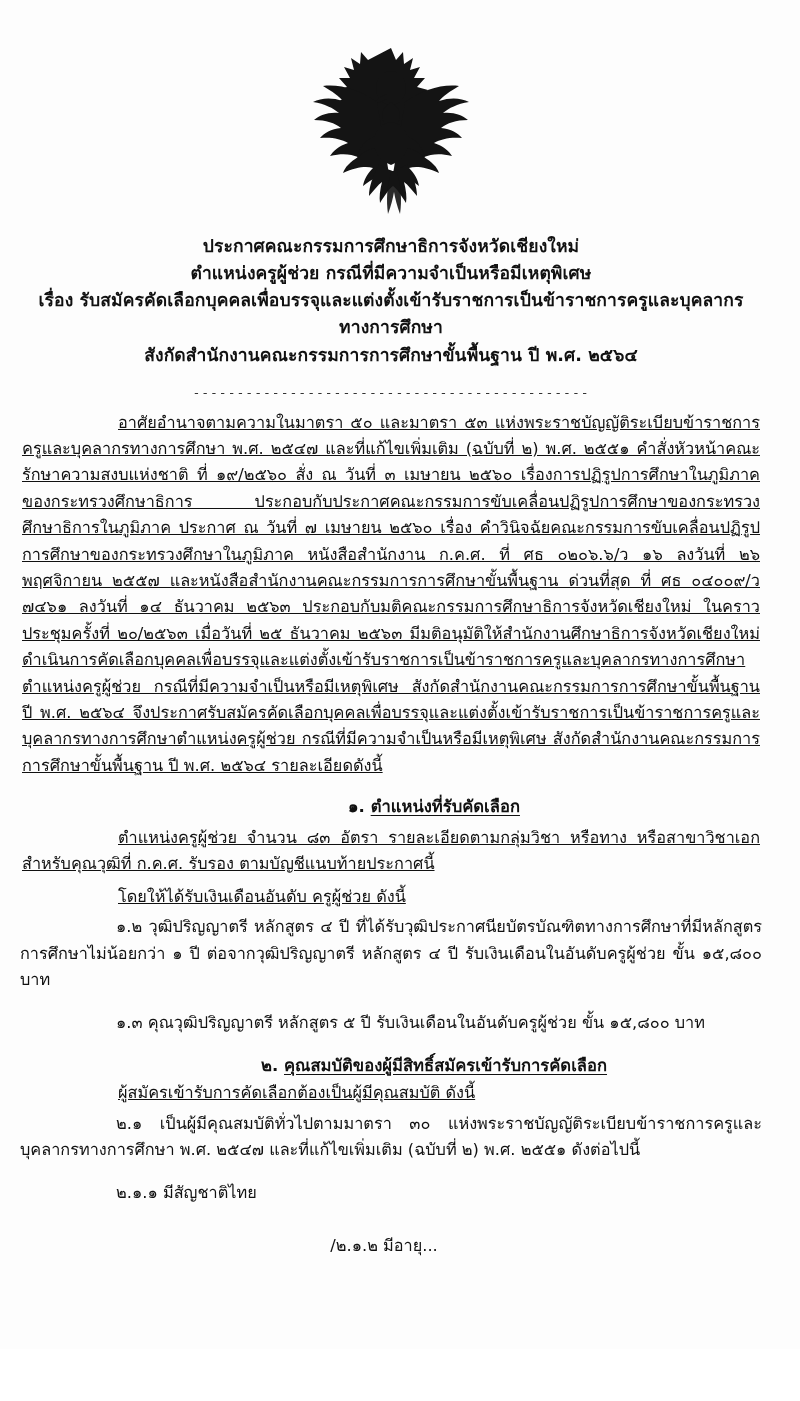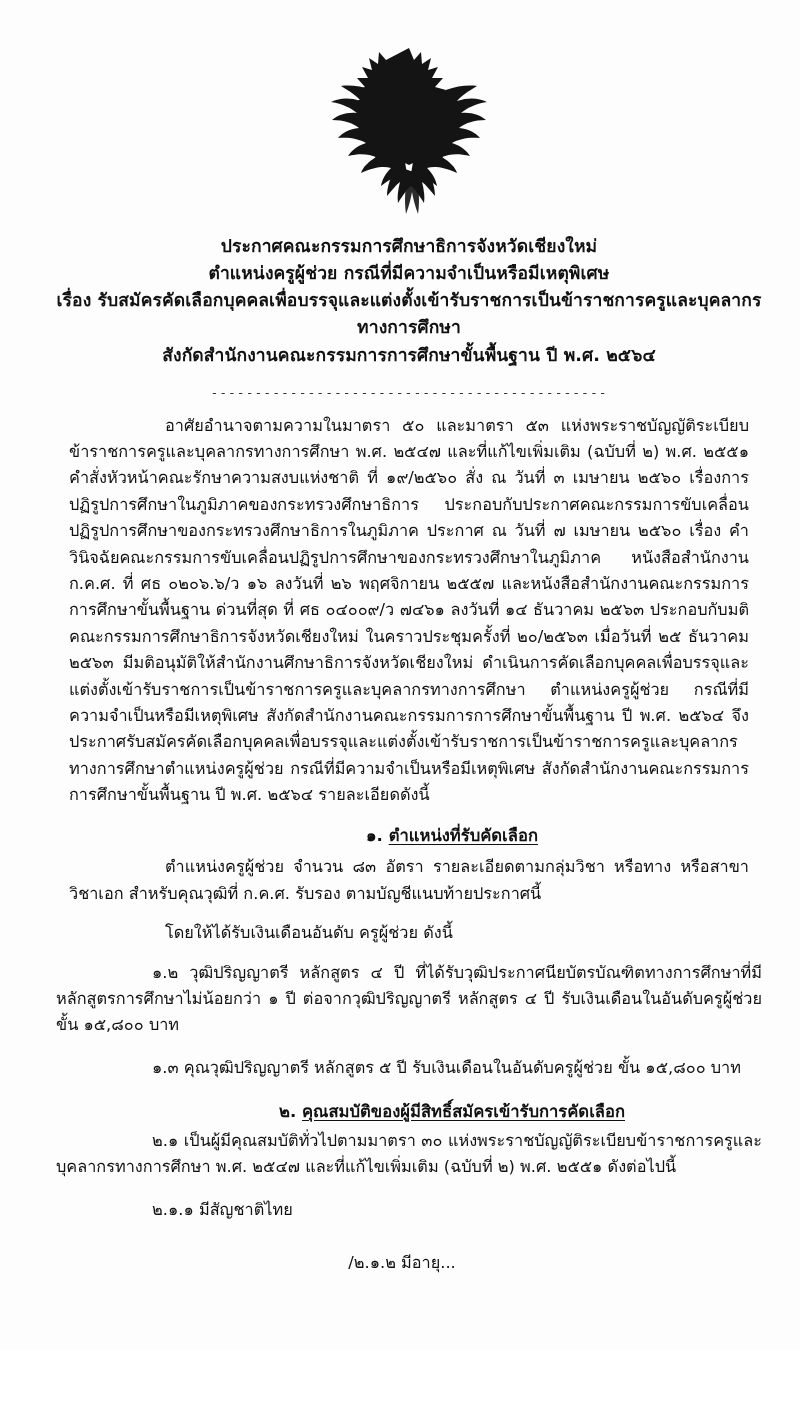--- a/index.html
+++ b/index.html
@@ -12,21 +12,21 @@
     color: #111111;
   }
   .page {
     position: relative;
     width: 800px;
     height: 1349px;
     margin: 0 auto;
     background: #fdfdfd;
     overflow: hidden;
     box-sizing: border-box;
-    padding: 30px 38px 20px 56px;
+    padding: 30px 38px 20px 20px;
   }
   .emblem-wrap {
     display: flex;
     justify-content: center;
     align-items: flex-start;
     height: 185px;
     margin-top: 14px;
   }
   .emblem {
     width: 180px;
@@ -49,21 +49,22 @@
     color: #333;
     margin-top: 16px;
     margin-bottom: 10px;
     font-family: "DejaVu Sans Mono", "Liberation Mono", monospace;
   }
   .body-text {
     font-size: 16.3px;
     line-height: 1.62;
     text-align: justify;
     text-justify: inter-word;
-    margin: 13px;
+    margin: 2px;
+    text-decoration: underline;
   }
   .indent-first {
     text-indent: 96px;
   }
   .indent-mid {
     text-indent: 96px;
   }
   .section-head {
     font-size: 16.6px;
     font-weight: 700;
@@ -144,19 +145,20 @@
   <p class="body-text indent-mid para">โดยให้ได้รับเงินเดือนอันดับ ครูผู้ช่วย ดังนี้</p>
 
   <p class="sub-item">๑.๒ วุฒิปริญญาตรี หลักสูตร ๔ ปี ที่ได้รับวุฒิประกาศนียบัตรบัณฑิตทางการศึกษาที่มีหลักสูตรการศึกษาไม่น้อยกว่า ๑ ปี ต่อจากวุฒิปริญญาตรี หลักสูตร ๔ ปี รับเงินเดือนในอันดับครูผู้ช่วย ขั้น ๑๕,๘๐๐ บาท</p>
   <p class="sub-item">๑.๓ คุณวุฒิปริญญาตรี หลักสูตร ๕ ปี รับเงินเดือนในอันดับครูผู้ช่วย ขั้น ๑๕,๘๐๐ บาท</p>
 
   <div class="section-head">
     <span>๒.</span>
     <span class="u">คุณสมบัติของผู้มีสิทธิ์สมัครเข้ารับการคัดเลือก</span>
   </div>
 
+  <p class="body-text indent-mid">ผู้สมัครเข้ารับการคัดเลือกต้องเป็นผู้มีคุณสมบัติ ดังนี้</p>
 
   <p class="sub-item">๒.๑ เป็นผู้มีคุณสมบัติทั่วไปตามมาตรา ๓๐ แห่งพระราชบัญญัติระเบียบข้าราชการครูและบุคลากรทางการศึกษา พ.ศ. ๒๕๔๗ และที่แก้ไขเพิ่มเติม (ฉบับที่ ๒) พ.ศ. ๒๕๕๑ ดังต่อไปนี้</p>
   <p class="sub-item">๒.๑.๑ มีสัญชาติไทย</p>
 
   <div class="footer-note">/๒.๑.๒ มีอายุ...</div>
 
 </div>
 
 </body></html>

